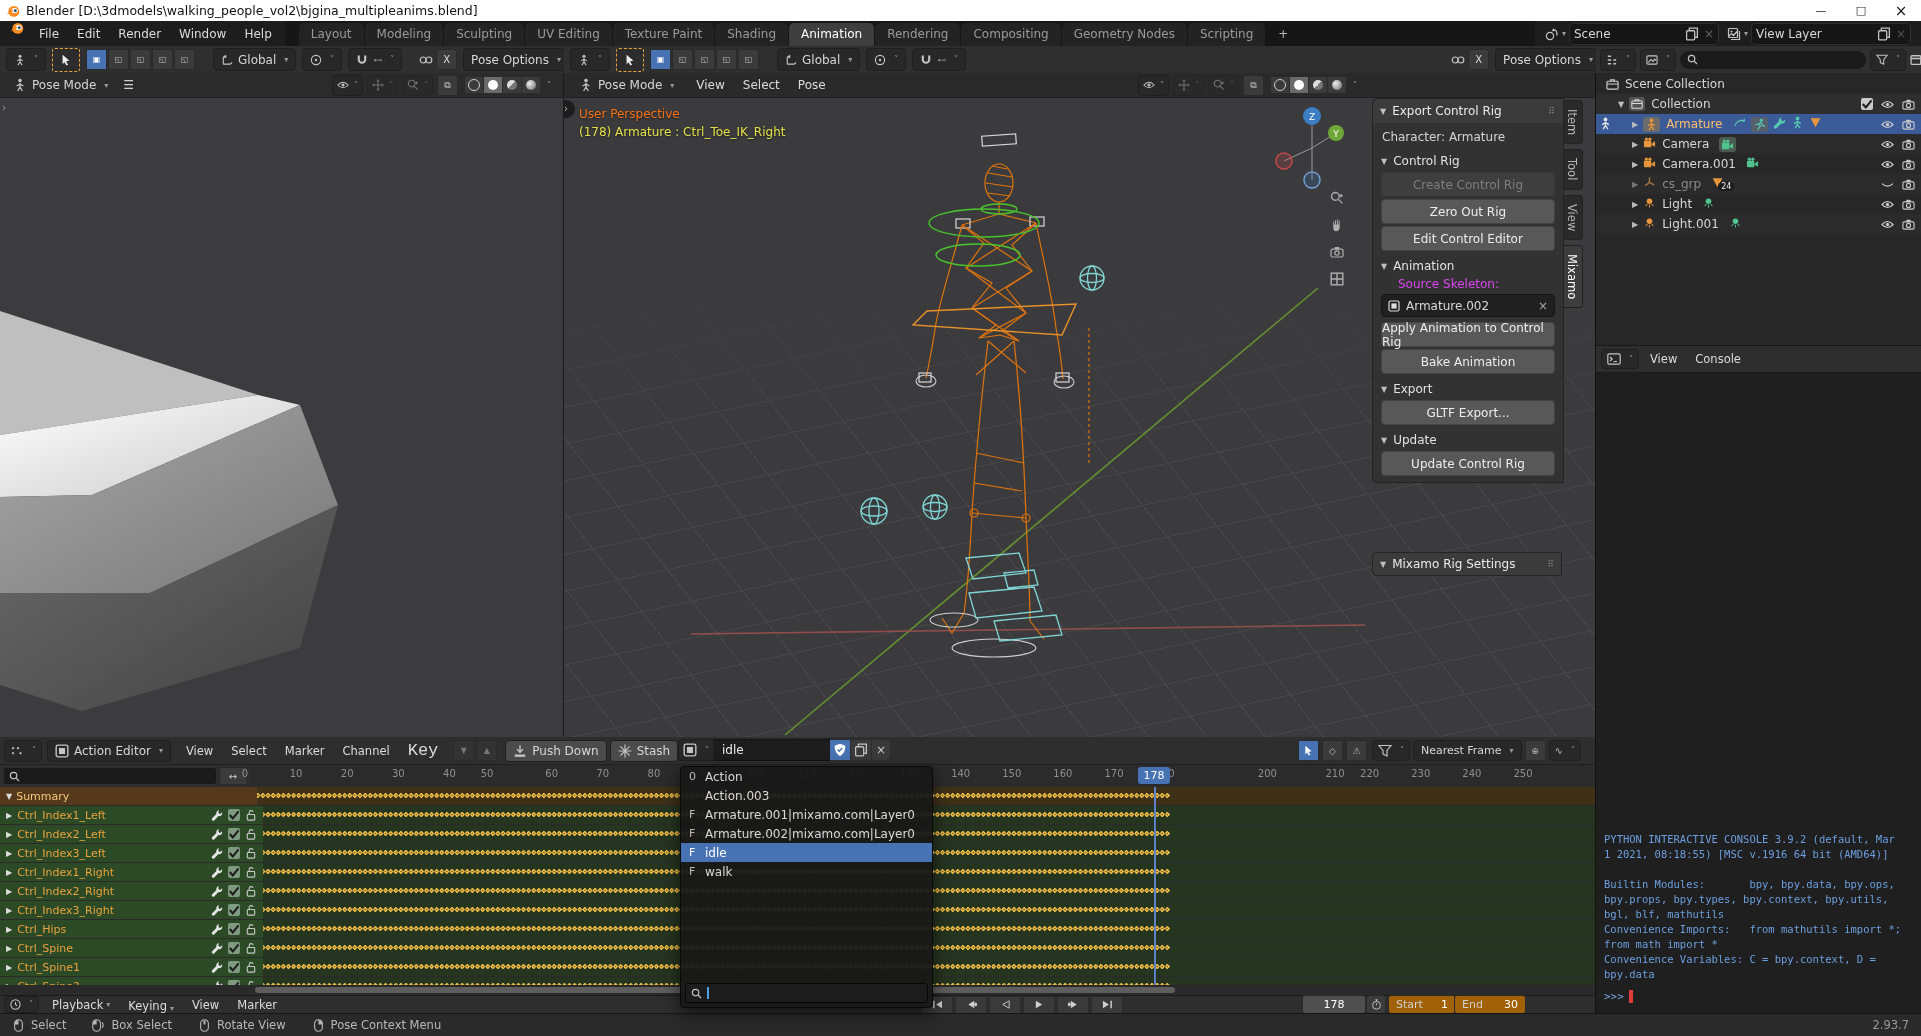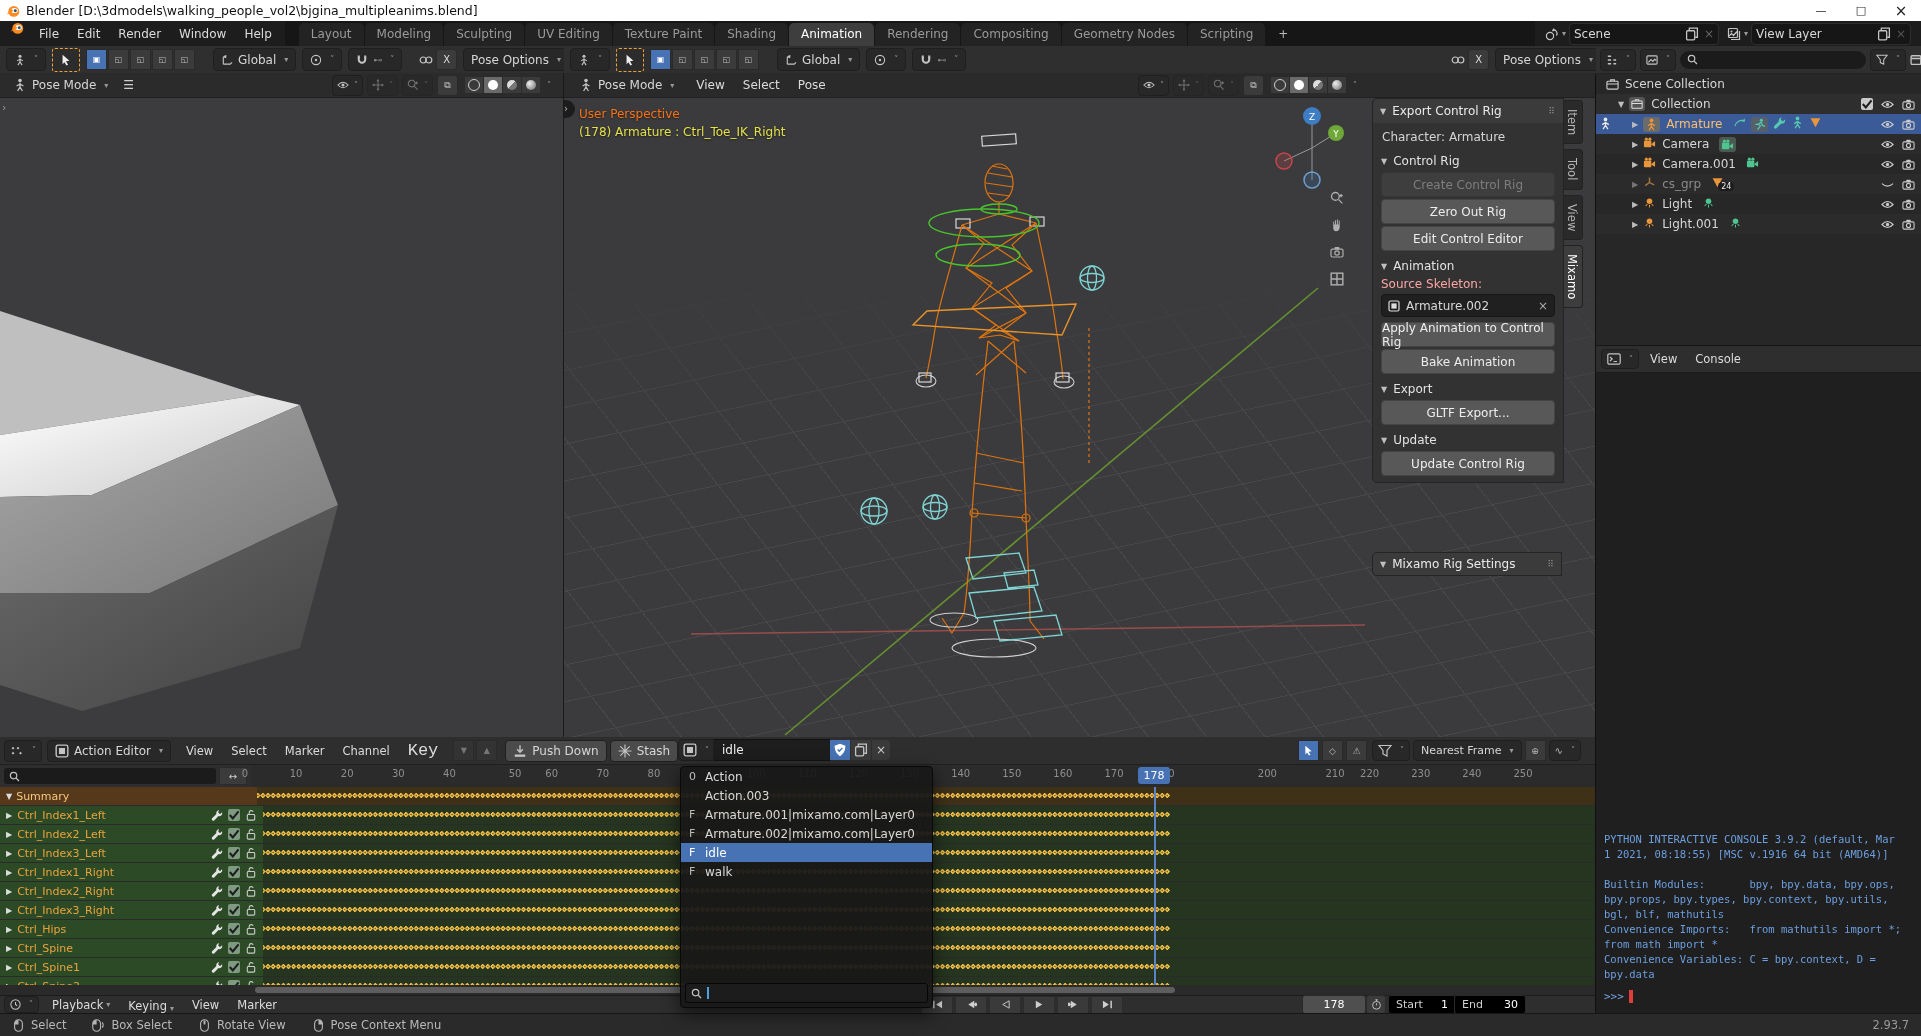--- a/index.html
+++ b/index.html
@@ -39,21 +39,21 @@
   .ol-right{position:absolute;right:6px;display:flex;gap:8px;align-items:center}
   .ds-chan{height:18px;display:flex;align-items:center;gap:4px;padding-left:6px;margin-bottom:1px;font-size:11px;color:#e8a33d;position:relative}
   .keys{position:absolute;height:13px;top:2px;border-radius:6px;
         background-image:radial-gradient(2.3px at 2.6px 50%,#8a6a1e 0 1px,#f0bf4a 1.1px 2.05px,rgba(0,0,0,0) 2.4px);
         background-size:5.11px 100%;background-repeat:repeat-x}
   .tick{position:absolute;top:3px;font-size:10px;color:#8f8f8f;transform:translateX(-50%)}
   .dd-item{height:19px;display:flex;align-items:center;padding-left:8px;font-size:12px;color:#d8d8d8;gap:6px}
   .dd-item.sel{background:#4772b3;color:#fff}
   .cb{width:12px;height:12px;background:#7e9a80;border-radius:2px;display:inline-flex;align-items:center;justify-content:center}
   .transport{width:30px;height:16px;background:#3a3a3a;border:1px solid #2c2c2c;display:flex;align-items:center;justify-content:center;color:#c9c9c9}
-  .field{background:#000000;border:1px solid #2a2a2a;border-radius:3px;height:17px;display:inline-flex;align-items:center;justify-content:space-between;padding:0 7px;font-size:11px;color:#cfcfcf}
+  .field{background:#a16207;border:1px solid #2a2a2a;border-radius:3px;height:17px;display:inline-flex;align-items:center;justify-content:space-between;padding:0 7px;font-size:11px;color:#cfcfcf}
   .hint{display:flex;align-items:center;gap:6px;color:#b9b9b9;font-size:11.5px}
   .mono{font-family:"DejaVu Sans Mono","Liberation Mono",monospace}
 </style>
 </head>
 <body>
 
 <div class="abs titlebar">
   <span class="ic" style="margin:0 6px 0 6px" id="titleLogo">
       <svg viewBox="0 0 18 18">
         <circle cx="10" cy="9.5" r="7" fill="#ff8a1d"></circle>
@@ -618,21 +618,21 @@
           <span class="tri">▼</span>
           <span>Control Rig</span>
         </div>
         <div class="panelbtn disabled">Create Control Rig</div>
         <div class="panelbtn">Zero Out Rig</div>
         <div class="panelbtn">Edit Control Editor</div>
         <div class="sechdr">
           <span class="tri">▼</span>
           <span>Animation</span>
         </div>
-        <div style="color: #fca5a5; margin: 2px 0px 3px; font-size: 12px;">Source Skeleton:</div>
+        <div style="color: #d946ef; margin: 2px 17px 3px; font-size: 12px;">Source Skeleton:</div>
         <div class="row" style="background: rgb(32, 32, 32); border: 1px solid rgb(22, 22, 22); border-radius: 4px; height: 21px; padding: 0px 6px; gap: 6px; margin-bottom: 5px;">
           <span class="ic" style="height: 12px; width: 12px; color: rgb(221, 221, 221);">
             <svg viewBox="0 0 12 12" fill="none" stroke="currentColor" stroke-width="1.2">
               <rect x="1" y="1" width="10" height="10" rx="1.5"></rect>
               <rect x="3.4" y="3.4" width="5.2" height="5.2" fill="currentColor" stroke="none"></rect>
             </svg>
           </span>
           <span style="flex: 1 1 0%;">Armature.002</span>
           <span style="color: rgb(170, 170, 170);">×</span>
         </div>
@@ -1107,21 +1107,21 @@
     <span class="modebtn" style="width:26px;height:16px">
         <span style="color:#ccc;font-size:10px">↔</span>
       </span>
   </div>
   <div class="abs" style="left:251px;top:28px;width:1344px;height:22px;background:#2b2b2b;border-bottom:1px solid #222" id="ruler">
       <span class="tick" style="left: -6px;">0</span>
       <span class="tick" style="left: 45.12px;">10</span>
       <span class="tick" style="left: 96.24px;">20</span>
       <span class="tick" style="left: 147.36px;">30</span>
       <span class="tick" style="left: 198.48px;">40</span>
-      <span class="tick" style="left: 264px;">50</span>
+      <span class="tick" style="left: 236px;">50</span>
       <span class="tick" style="left: 300.72px;">60</span>
       <span class="tick" style="left: 351.84px;">70</span>
       <span class="tick" style="left: 402.96px;">80</span>
       <span class="tick" style="left: 454.08px;">90</span>
       <span class="tick" style="left: 505.2px;">100</span>
       <span class="tick" style="left: 556.32px;">110</span>
       <span class="tick" style="left: 607.44px;">120</span>
       <span class="tick" style="left: 658.56px;">130</span>
       <span class="tick" style="left: 709.68px;">140</span>
       <span class="tick" style="left: 760.8px;">150</span>

